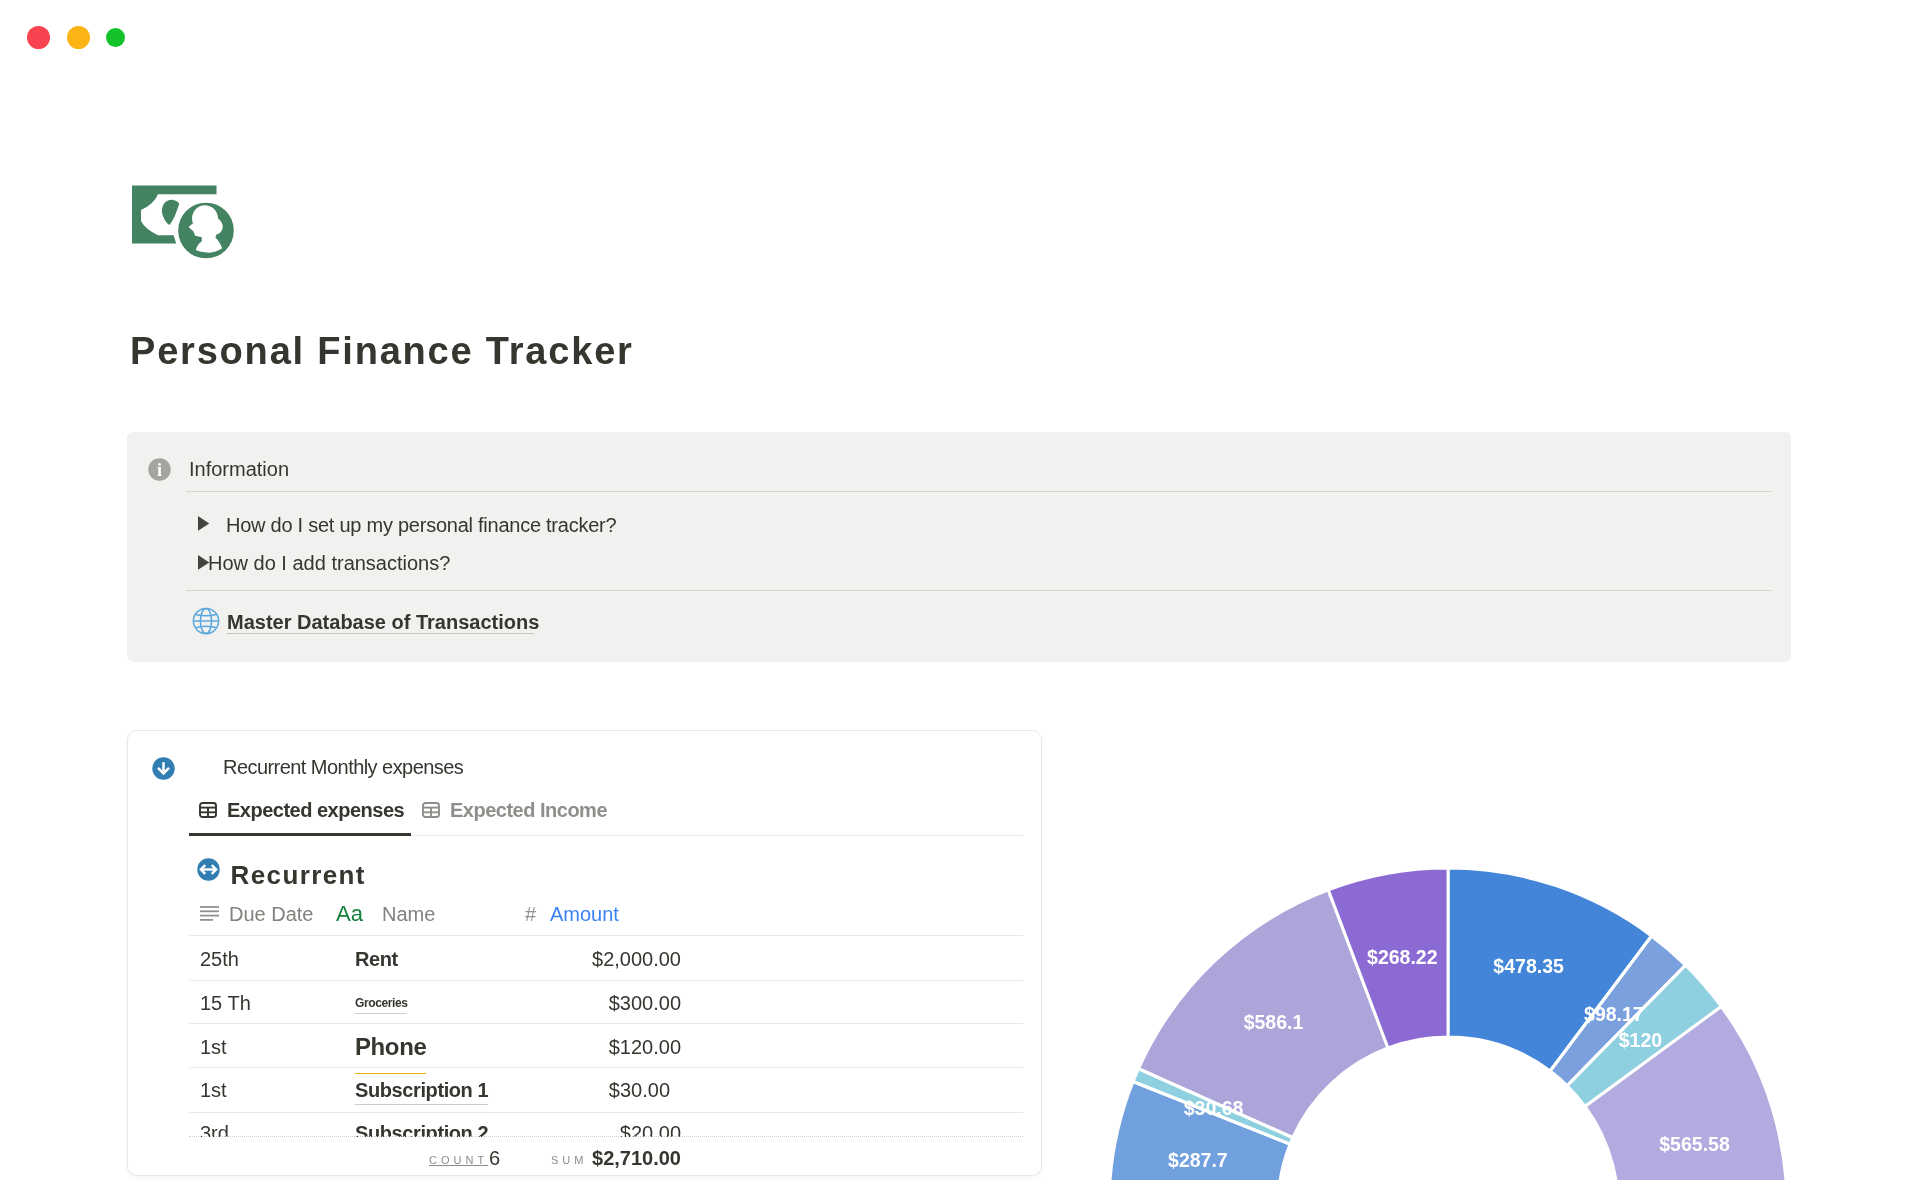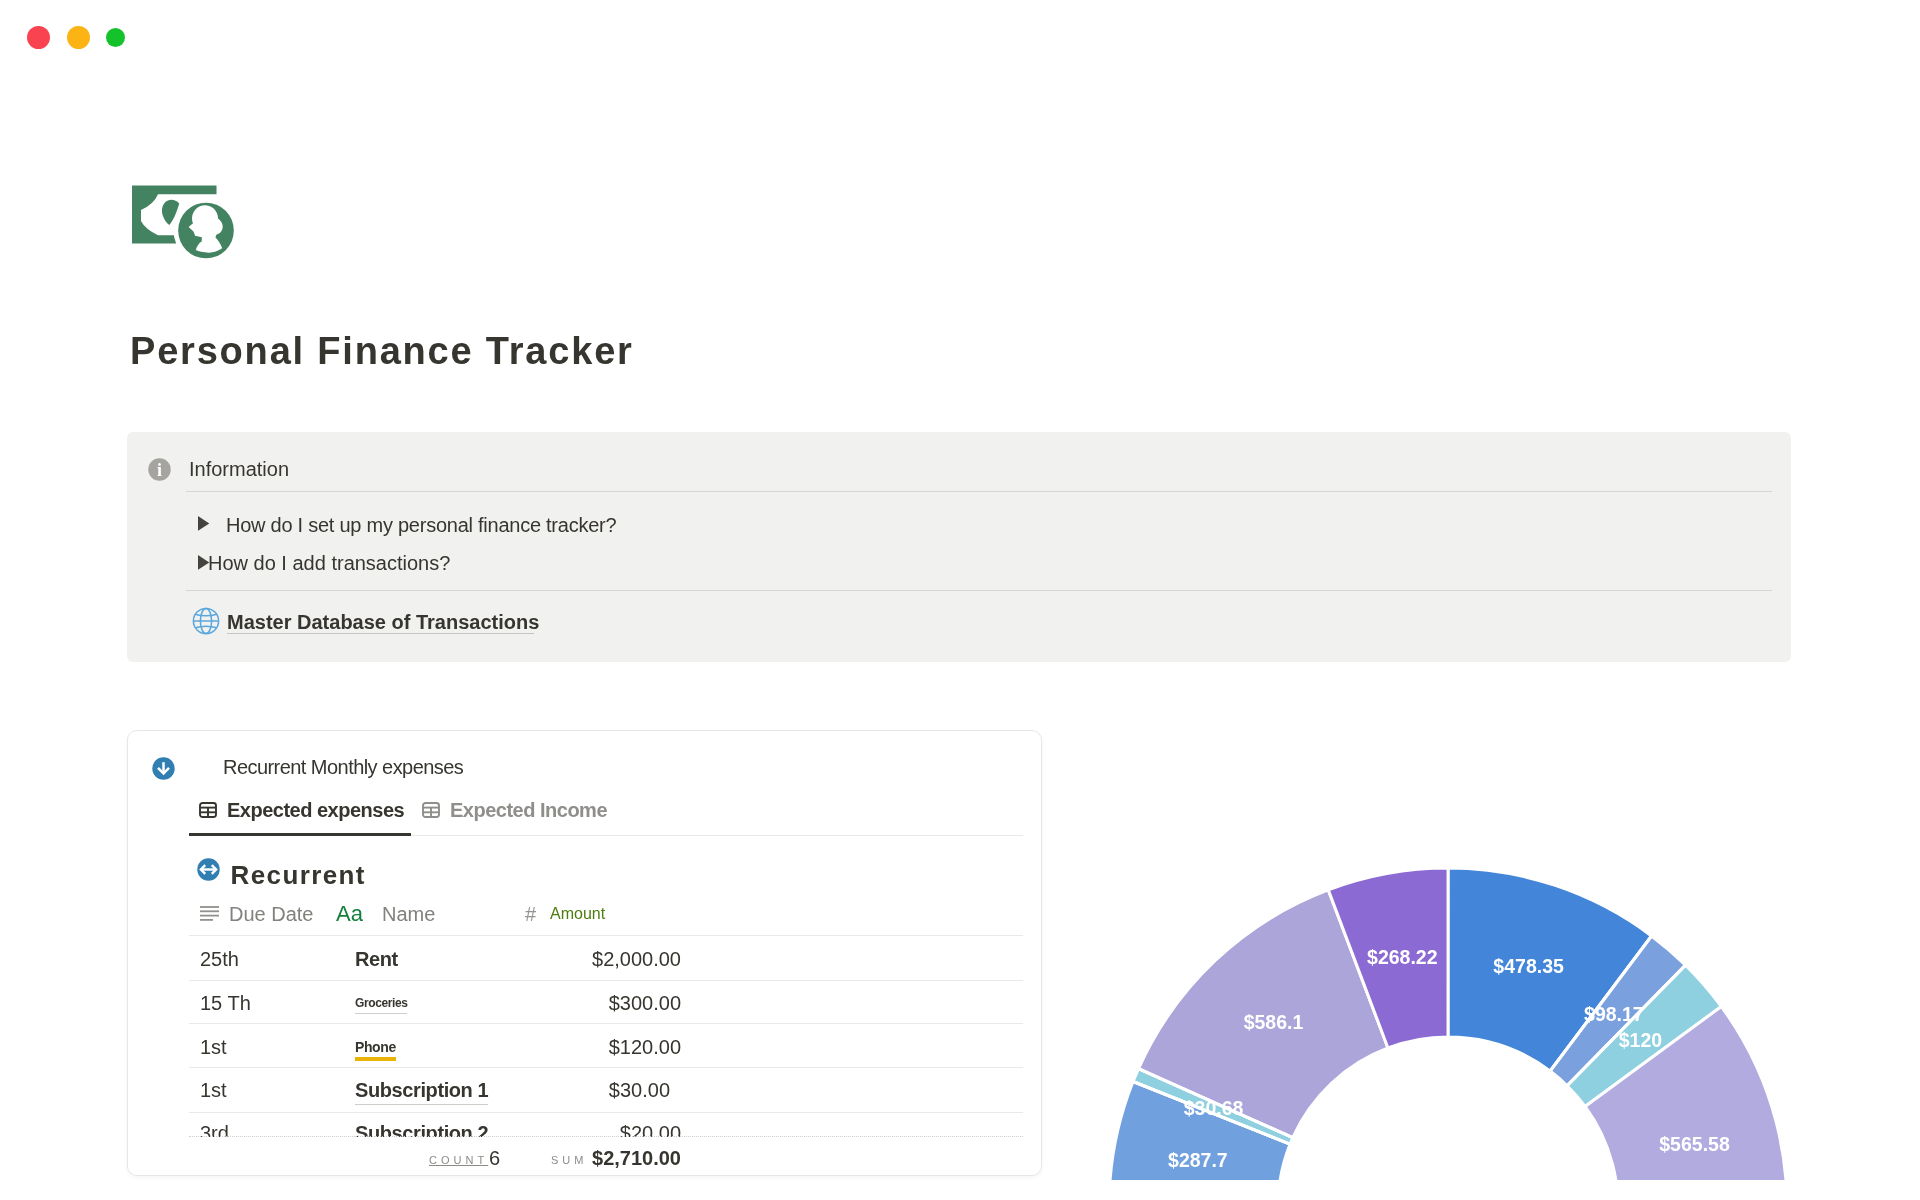--- a/index.html
+++ b/index.html
@@ -94,31 +94,31 @@
 <svg class="abs" style="left:200px;top:906px;" width="20" height="15" viewBox="0 0 20 15" stroke="#91908c" stroke-width="1.8" fill="none">
   <line x1="0" y1="1" x2="19" y2="1"></line>
   <line x1="0" y1="5.3" x2="19" y2="5.3"></line>
   <line x1="0" y1="9.6" x2="19" y2="9.6"></line>
   <line x1="0" y1="13.9" x2="13" y2="13.9"></line>
 </svg>
 <div class="abs" style="left:229px;top:903.5px;font-size:20px;line-height:20px;color:#82817d;">Due Date</div>
 <div class="abs" style="left:336px;top:905px;font-size:22px;line-height:18px;color:#15803d;">Aa</div>
 <div class="abs" style="left:382px;top:903.5px;font-size:20px;line-height:20px;color:#82817d;">Name</div>
 <div class="abs" style="left:525px;top:903.5px;font-size:20px;line-height:20px;color:#94938f;">#</div>
-<div class="abs" style="left:550px;top:903.5px;font-size:16px;line-height:20px;color:#4d7c0f;">Amount</div>
+<div class="abs" style="left:550px;top:903.5px;font-size:20px;line-height:20px;color:#3b82f6;">Amount</div>
 <div class="abs" style="left:188.5px;top:935px;width:834.5px;height:1px;background:#e9e9e7;"></div>
 
 <div class="abs" style="left:200px;top:948.6px;font-size:20px;line-height:20px;">25th</div>
 <div class="abs" style="left:355px;top:948.6px;font-size:20px;line-height:20px;font-weight:600;letter-spacing:-0.4px;border-bottom:1px solid #d0cec9;padding-bottom:11px;">Rent</div>
 <div class="abs" style="left:481px;top:948.6px;width:200px;font-size:20px;line-height:20px;text-align:right;">$2,000.00</div>
 <div class="abs" style="left:200px;top:993.4px;font-size:20px;line-height:20px;">15 Th</div>
 <div class="abs" style="left:355px;top:993.4px;font-size:12px;line-height:20px;font-weight:600;letter-spacing:-0.4px;border-bottom:1px solid #d0cec9;padding-bottom:0;">Groceries</div>
 <div class="abs" style="left:481px;top:993.4px;width:200px;font-size:20px;line-height:20px;text-align:right;">$300.00</div>
 <div class="abs" style="left:200px;top:1036.6px;font-size:20px;line-height:20px;">1st</div>
-<div class="abs" style="left:355px;top:1036.6px;font-size:14px;line-height:20px;font-weight:600;letter-spacing:-0.4px;border-bottom:4px solid #eab308;padding-bottom:0;">Phone</div>
+<div class="abs" style="left:355px;top:1036.6px;font-size:24px;line-height:20px;font-weight:600;letter-spacing:-0.4px;border-bottom:1px solid #eab308;padding-bottom:16px;">Phone</div>
 <div class="abs" style="left:481px;top:1036.6px;width:200px;font-size:20px;line-height:20px;text-align:right;">$120.00</div>
 <div class="abs" style="left:200px;top:1080.2px;font-size:20px;line-height:20px;">1st</div>
 <div class="abs" style="left:355px;top:1080.2px;font-size:20px;line-height:20px;font-weight:600;letter-spacing:-0.4px;border-bottom:1px solid #d0cec9;padding-bottom:3.5px;text-align:right;">Subscription 1</div>
 <div class="abs" style="left:470px;top:1080.2px;width:200px;font-size:20px;line-height:20px;text-align:right;">$30.00</div>
 <div class="abs" style="left:200px;top:1123.4px;font-size:20px;line-height:20px;">3rd</div>
 <div class="abs" style="left:355px;top:1123.4px;font-size:20px;line-height:20px;font-weight:600;letter-spacing:-0.4px;border-bottom:1px solid #d0cec9;padding-bottom:3.5px;">Subscription 2</div>
 <div class="abs" style="left:481px;top:1123.4px;width:200px;font-size:20px;line-height:20px;text-align:right;">$20.00</div>
 <div class="abs" style="left:188.5px;top:980.2px;width:834.5px;height:1px;background:#e9e9e7;"></div>
 <div class="abs" style="left:188.5px;top:1023.4px;width:834.5px;height:1px;background:#e9e9e7;"></div>
 <div class="abs" style="left:188.5px;top:1067.0px;width:834.5px;height:1px;background:#e9e9e7;"></div>

